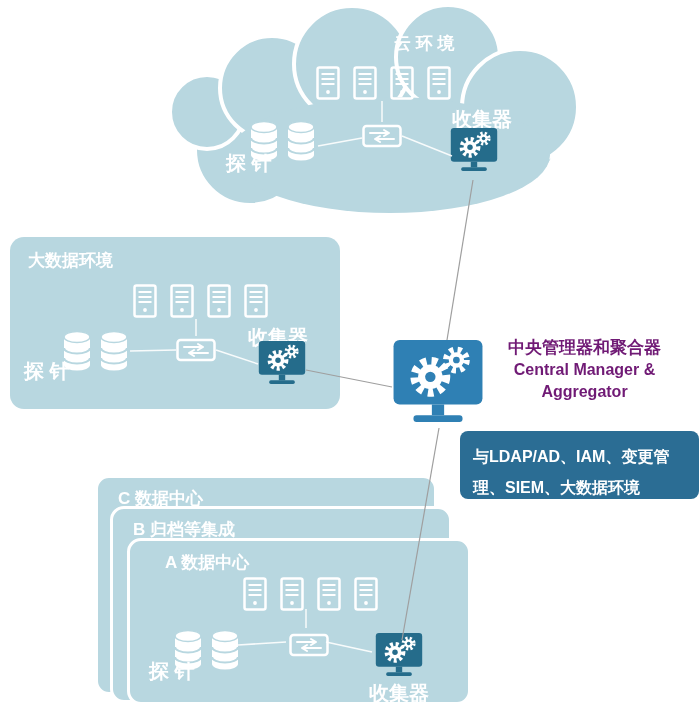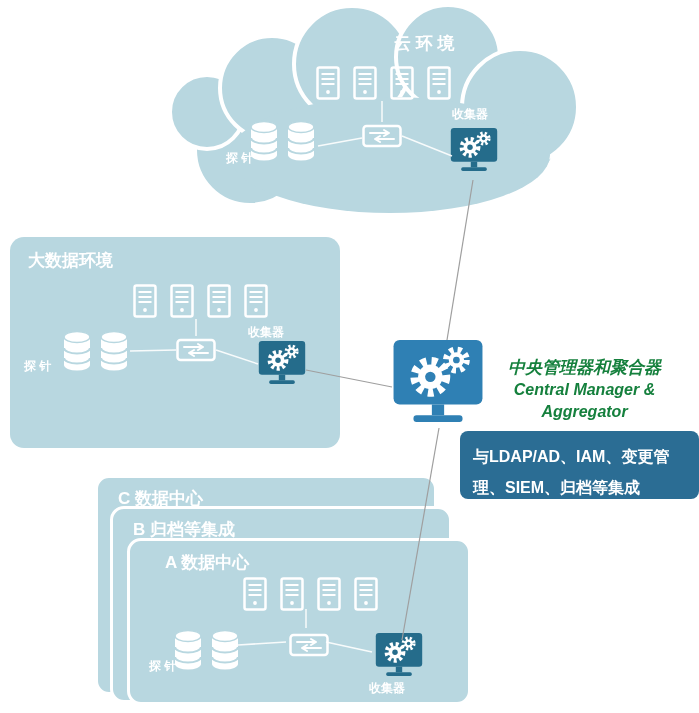--- a/index.html
+++ b/index.html
@@ -11,27 +11,27 @@
   .bg-layer{z-index:0;}
   .overlay-layer{z-index:20;}
   .box{
     position:absolute;background:#b8d7e0;border-radius:14px;
   }
   .box.stacked{border:3px solid #fff;}
   .wlabel{
     position:absolute;color:#fff;font-weight:bold;font-size:17px;white-space:nowrap;
     z-index:6;
   }
-  .wlabel.small{font-size:12px;}
+  .wlabel.small{font-size:20px;}
   .icon{position:absolute;z-index:6;display:block;}
   .collector{color:#256c8b;}
   .central-icon{color:#2f80b4;}
   .central-label{
-    position:absolute;left:508px;top:357px;color:#15803d;font-size:16px;line-height:22px;
-    z-index:6;white-space:nowrap;font-style:italic;
+    position:absolute;left:508px;top:337px;color:#701a75;font-size:16px;line-height:22px;
+    z-index:6;white-space:nowrap;
   }
   .central-label .zh{font-weight:bold;font-size:17px;}
   .central-label .en{font-weight:bold;text-align:center;}
   .integration{
     position:absolute;left:460px;top:431px;width:239px;height:68px;box-sizing:border-box;
     background:#2b6d94;border-radius:8px;color:#fff;font-size:16px;font-weight:bold;
     line-height:31px;padding:10px 0 0 13px;z-index:6;white-space:nowrap;
   }
 </style>
 </head>
@@ -111,21 +111,21 @@
   <svg class="icon" style="left:286px;top:120px;" width="30" height="42">
       <use href="#ic-db"></use>
     </svg>
 
   <div class="wlabel small" style="left:226px;top:150px;">探 针</div>
   <div class="wlabel small" style="left:452px;top:106px;">收集器</div>
   <svg class="icon collector" style="left:450px;top:128px;" width="48" height="45">
       <use href="#ic-monitor"></use>
     </svg>
 
-  <div class="box" style="left:10px;top:237px;width:330px;height:211px;z-index:1;">
+  <div class="box" style="left:10px;top:237px;width:330px;height:172px;z-index:1;">
     <div class="wlabel" style="left:18px;top:12px;">大数据环境</div>
 
     <svg class="icon" style="left:123px;top:47px;" width="24" height="34">
         <use href="#ic-server"></use>
       </svg>
     <svg class="icon" style="left:160px;top:47px;" width="24" height="34">
         <use href="#ic-server"></use>
       </svg>
     <svg class="icon" style="left:197px;top:47px;" width="24" height="34">
         <use href="#ic-server"></use>
@@ -196,21 +196,21 @@
       <use href="#ic-monitor"></use>
     </svg>
   <div class="central-label">
     <div class="zh">中央管理器和聚合器</div>
     <div class="en">Central Manager &amp;</div>
     <div class="en">Aggregator</div>
   </div>
 
   <div class="integration">
     <div>与LDAP/AD、IAM、变更管</div>
-    <div>理、SIEM、归档等集成</div>
+    <div>理、SIEM、大数据环境</div>
   </div>
 
   <svg class="layer overlay-layer" width="699" height="713" viewBox="0 0 699 713">
 
     <g stroke="#9f9f9f" stroke-width="1.2" fill="none">
       <line x1="473" y1="180" x2="447" y2="340"></line>
       <line x1="306" y1="370" x2="392" y2="387"></line>
       <line x1="439" y1="428" x2="402" y2="640"></line>
     </g>
 

